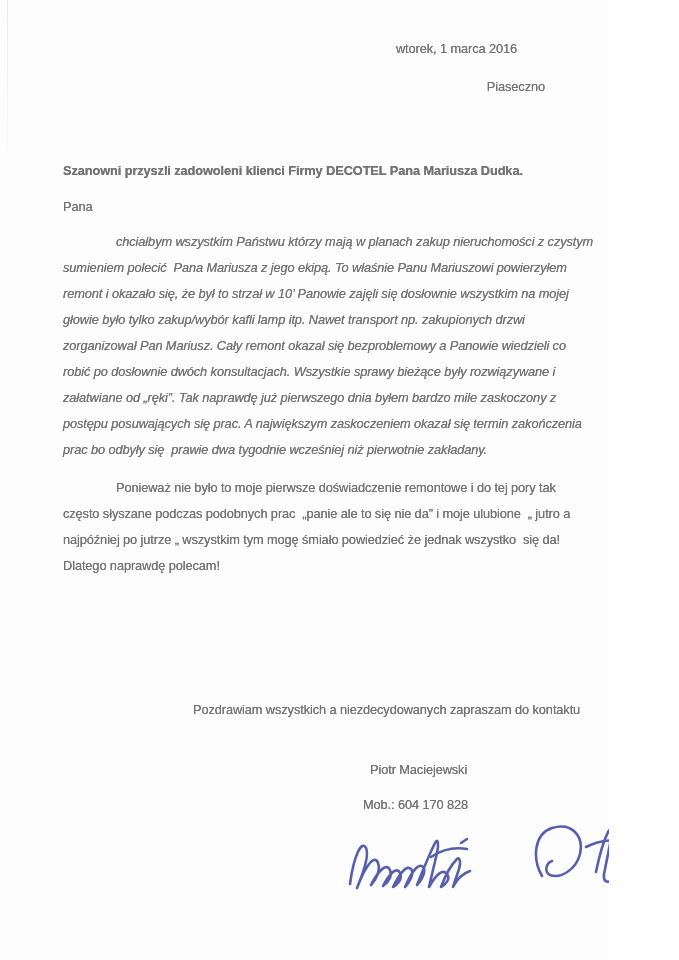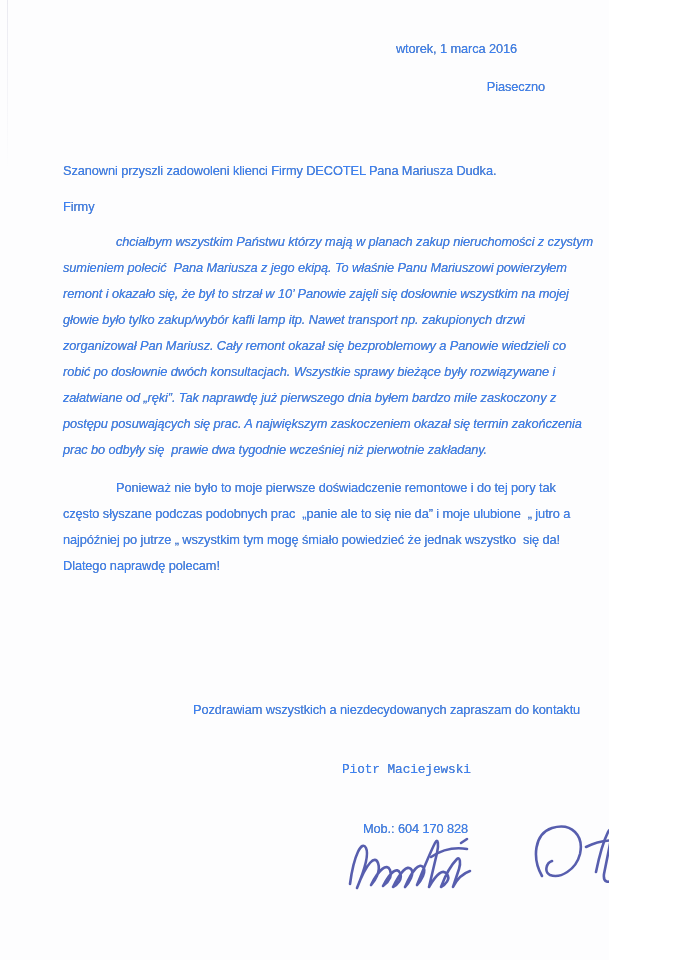--- a/index.html
+++ b/index.html
@@ -3,21 +3,21 @@
 <meta charset="utf-8">
 <style>
   html, body { margin: 0; padding: 0; background: #ffffff; }
   .page {
     position: relative;
     width: 609px;
     height: 960px;
     background: #fdfdfe;
     overflow: hidden;
     font-family: "Liberation Sans", sans-serif;
-    color: #3b82f6;
+    color: #737373;
   }
   .txt {
     position: absolute;
     font-size: 12.8px;
     line-height: 26px;
     letter-spacing: -0.1px;
     white-space: pre;
     text-shadow: 0 0 0.45px rgba(70,70,75,0.75);
   }
   .para { left: 63px; }
@@ -39,46 +39,46 @@
 <body>
 
 <div class="page">
 
   <div class="scan-line"></div>
 
   <div class="txt right-head" style="top: 36px; right: 92px;">wtorek, 1 marca 2016</div>
 
   <div class="txt right-head" style="top: 74px; right: 64px; margin-left: 36px;">Piaseczno</div>
 
-  <div class="txt para" style="top: 158px;">Szanowni przyszli zadowoleni klienci Firmy DECOTEL Pana Mariusza Dudka.</div>
+  <div class="txt para" style="top: 158px; font-weight: bold;">Szanowni przyszli zadowoleni klienci Firmy DECOTEL Pana Mariusza Dudka.</div>
 
-  <div class="txt para" style="top: 194px;">Firmy</div>
+  <div class="txt para" style="top: 194px;">Pana</div>
 
   <div class="txt para indented" style="top: 229px; font-style: italic;">chciałbym wszystkim Państwu którzy mają w planach zakup nieruchomości z czystym
 sumieniem polecić  Pana Mariusza z jego ekipą. To właśnie Panu Mariuszowi powierzyłem
 remont i okazało się, że był to strzał w 10’ Panowie zajęli się dosłownie wszystkim na mojej
 głowie było tylko zakup/wybór kafli lamp itp. Nawet transport np. zakupionych drzwi
 zorganizował Pan Mariusz. Cały remont okazał się bezproblemowy a Panowie wiedzieli co
 robić po dosłownie dwóch konsultacjach. Wszystkie sprawy bieżące były rozwiązywane i
 załatwiane od „ręki”. Tak naprawdę już pierwszego dnia byłem bardzo mile zaskoczony z
 postępu posuwających się prac. A największym zaskoczeniem okazał się termin zakończenia
 prac bo odbyły się  prawie dwa tygodnie wcześniej niż pierwotnie zakładany.</div>
 
   <div class="txt para indented" style="top: 475px;">Ponieważ nie było to moje pierwsze doświadczenie remontowe i do tej pory tak
 często słyszane podczas podobnych prac  „panie ale to się nie da” i moje ulubione  „ jutro a
 najpóźniej po jutrze „ wszystkim tym mogę śmiało powiedzieć że jednak wszystko  się da!
 Dlatego naprawdę polecam!</div>
 
 
 
   <div class="txt" style="top: 697px; left: 193px;">Pozdrawiam wszystkich a niezdecydowanych zapraszam do kontaktu</div>
 
-  <div class="txt" style="top: 757px; left: 342px; font-family: Liberation Mono, monospace;">Piotr Maciejewski</div>
+  <div class="txt" style="top: 757px; left: 370px;">Piotr Maciejewski</div>
 
-  <div class="txt" style="top: 792px; left: 363px; margin-top: 24px;">Mob.: 604 170 828</div>
+  <div class="txt" style="top: 792px; left: 363px;">Mob.: 604 170 828</div>
 
   <svg class="signature-svg" viewBox="0 0 295 92" role="img" aria-label="Maciejewski Piotr">
     <g fill="none" stroke-width="2.6" stroke-linecap="round" stroke-linejoin="round" opacity="0.92" stroke="#4a51a8">
       <path d="M8,66 C12,36 20,22 24,30 C28,38 20,58 15,70 C25,44 33,37 36,45 C39,53 33,63 29,67 C37,51 45,45 48,52 C51,59 45,65 41,68 C49,53 55,49 58,55 C61,61 55,67 51,69 C59,53 65,47 69,51 C73,55 67,65 63,69 C71,51 77,45 81,49 C85,53 79,63 75,67 C83,47 89,33 93,25 C96,19 97,27 95,35 L87,69 C95,55 101,51 105,56 C109,61 103,67 99,69 C105,53 111,45 115,41 C118,38 119,45 117,51 L111,69 C115,61 122,55 128,53"></path>
       <path d="M89,39 C101,31 113,29 125,31"></path>
       <path d="M119,25 l6,-4"></path>
       <path d="M200,58 C190,40 192,16 210,10 C230,4 242,18 238,36 C234,52 218,61 208,57 C202,54 204,45 210,43"></path>
       <path d="M254,54 C258,34 262,22 266,14 C269,8 270,16 268,26 L262,56 C261,64 266,67 274,59 C282,51 288,43 291,37"></path>
       <path d="M244,29 C260,21 276,21 286,25 C290,27 288,19 284,17"></path>
     </g>

